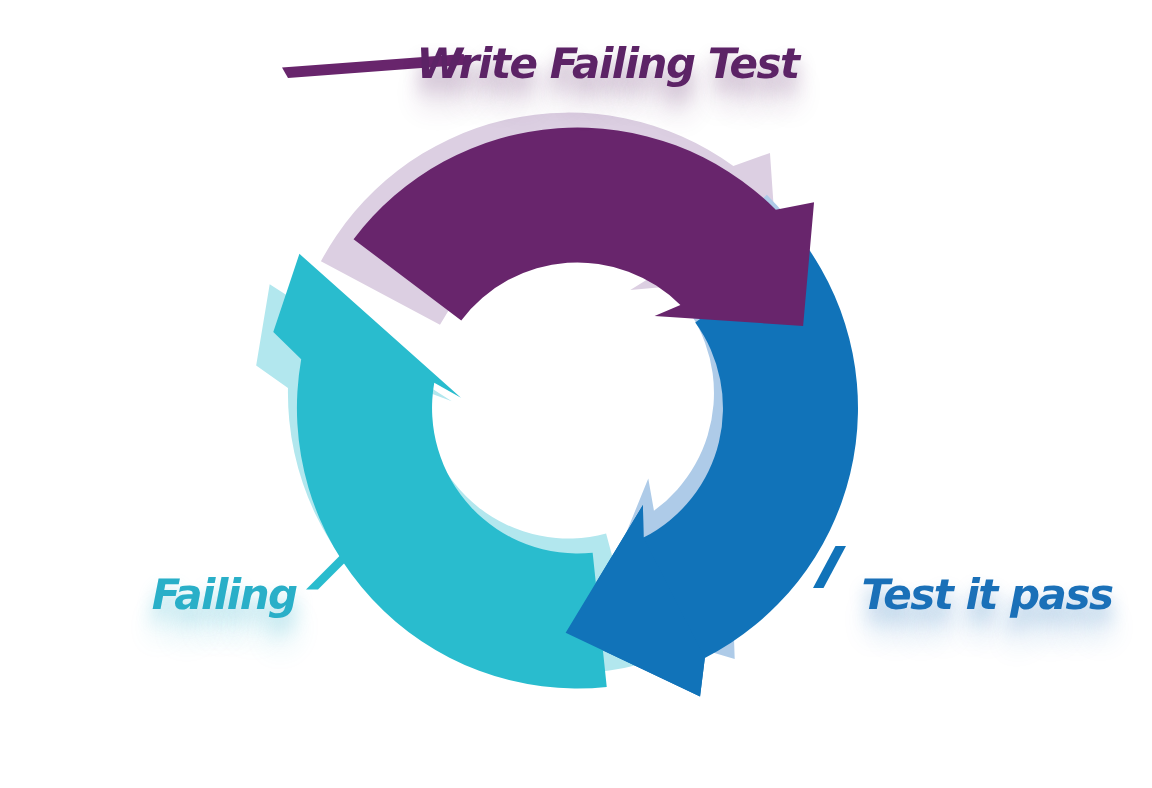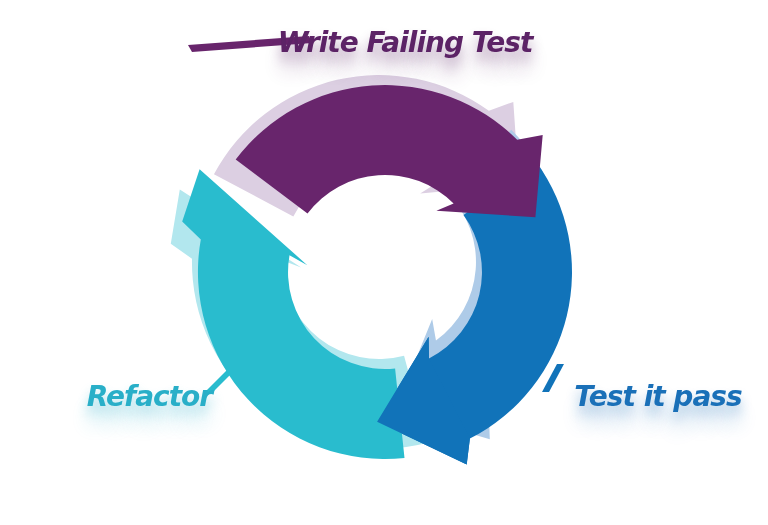--- a/index.html
+++ b/index.html
@@ -61,16 +61,16 @@
       <polygon points="542,392 557,364 564,364 549,392" fill="#1173B9"></polygon>
       <polygon points="204,393 232,365 240,365 212,393" fill="#29BCCE"></polygon>
       <path d="M536.3,162.1 A187 187 0 0 1 469.9,438.6 L466.7,464.4 L377.1,421.8 L428.6,336.7 L429.0,358.4 A97 97 0 0 0 463.5,215.0 Z" fill="#1173B9"></path>
       <path d="M235.7,159.5 A187 187 0 0 1 517.2,139.8 L542.7,134.9 L535.4,217.3 L436.4,210.7 L453.6,203.4 A97 97 0 0 0 307.5,213.6 Z" fill="#68256C"></path>
       <path d="M404.5,458.0 A187 187 0 0 1 200.8,239.5 L182.2,221.4 L199.6,169.2 L307.3,265.2 L289.5,255.2 A97 97 0 0 0 395.1,368.5 Z" fill="#29BCCE"></path>
       <path d="M469.9,438.6 L466.7,464.4 L377.1,421.8 L428.6,336.7 L429.0,358.4 Z" fill="#1173B9"></path>
     </svg>
 
   <div class="cycle-label label-top" style="color: rgb(92, 35, 102); text-shadow: rgba(92, 35, 102, 0.333) 0px 8px 12px, rgba(92, 35, 102, 0.2) 0px 20px 18px;">Write Failing Test</div>
 
-  <div class="cycle-label label-left" style="color: rgb(41, 175, 200); text-shadow: rgba(41, 175, 200, 0.333) 0px 8px 12px, rgba(41, 175, 200, 0.2) 0px 20px 18px;">Refactor</div>
+  <div class="cycle-label label-left" style="color: rgb(41, 175, 200); text-shadow: rgba(41, 175, 200, 0.333) 0px 8px 12px, rgba(41, 175, 200, 0.2) 0px 20px 18px;">Failing</div>
 
   <div class="cycle-label label-right" style="color: rgb(26, 112, 184); text-shadow: rgba(26, 112, 184, 0.333) 0px 8px 12px, rgba(26, 112, 184, 0.2) 0px 20px 18px;">Test it pass</div>
 </div>
 
 </body></html>

